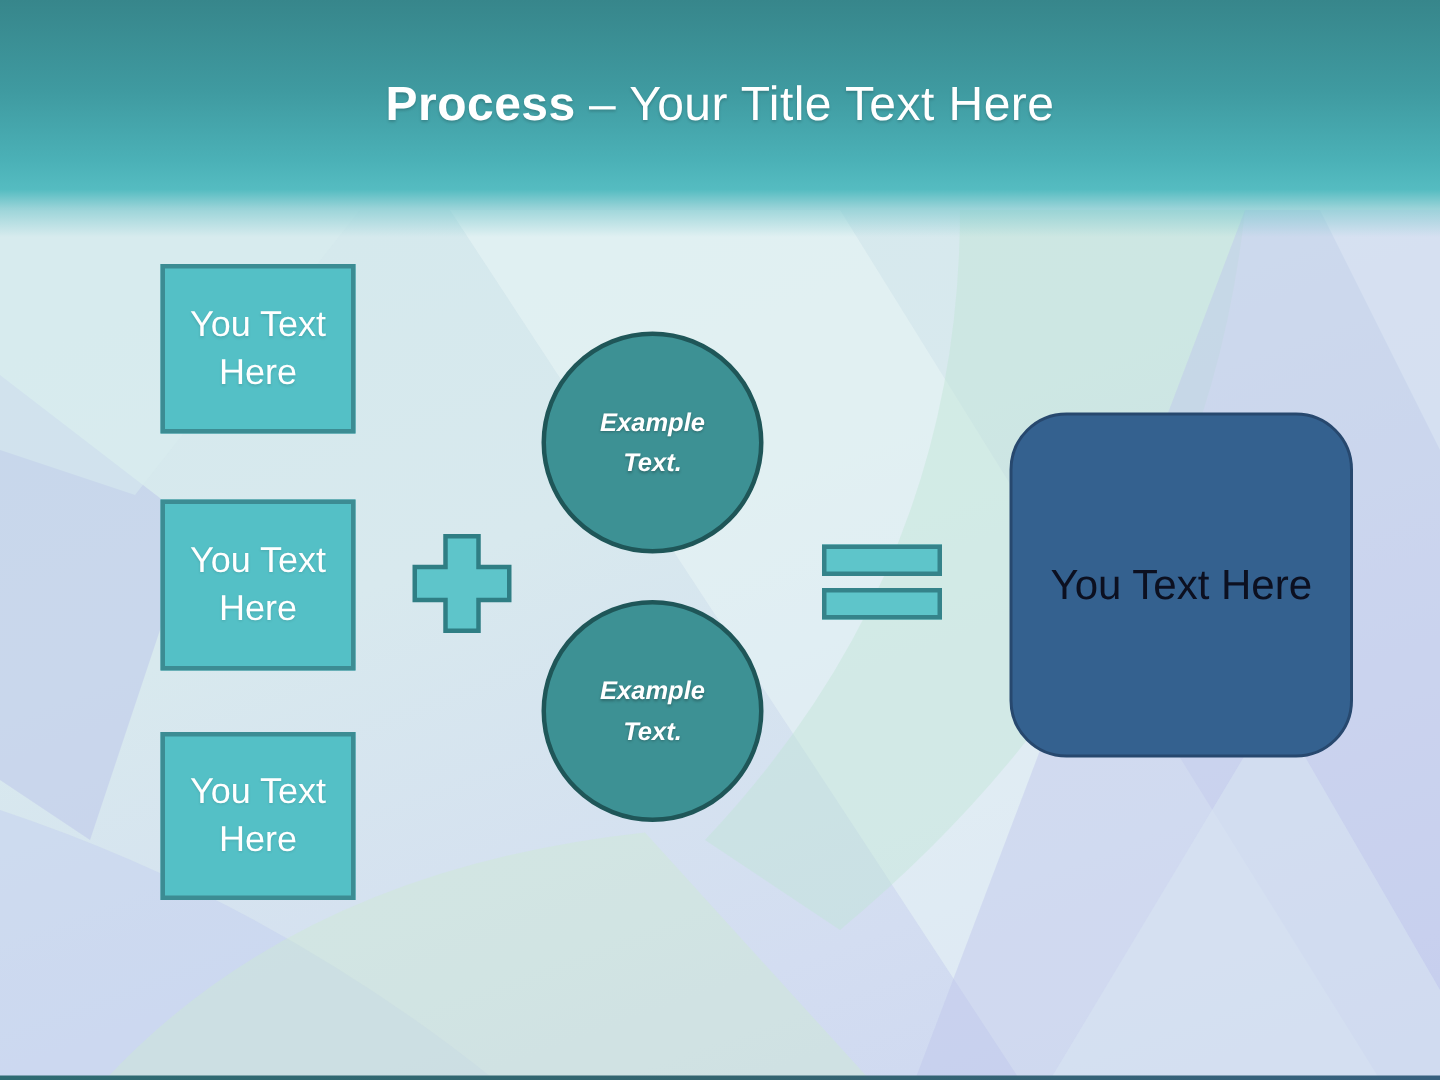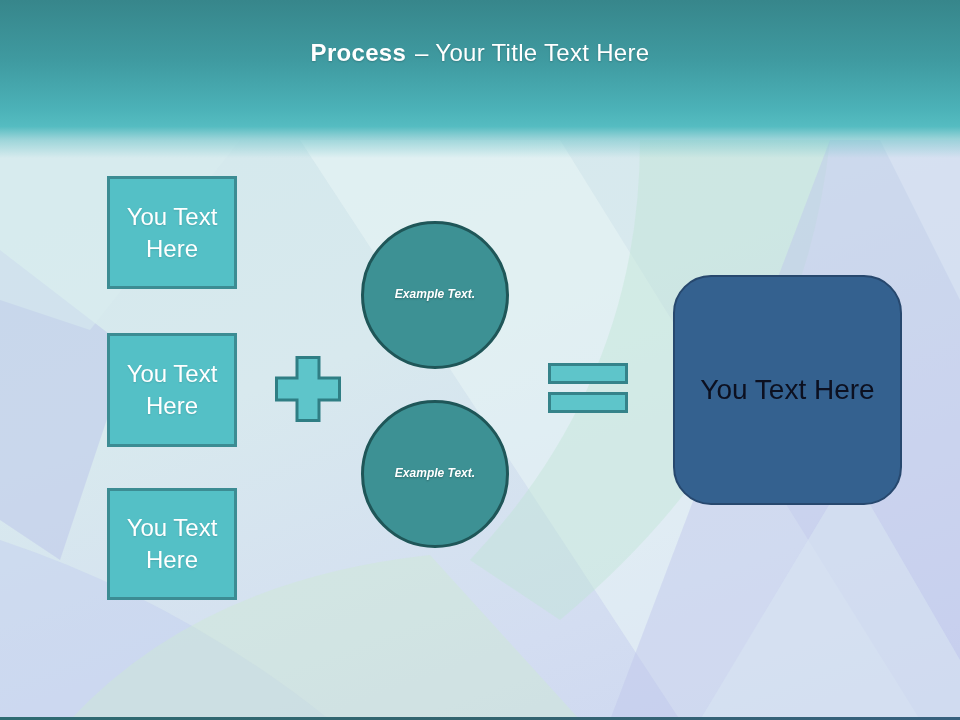--- a/index.html
+++ b/index.html
@@ -31,24 +31,24 @@
       #3f9aa0 38%,
       #4bb1b7 68%,
       #55bcc1 80%,
       rgba(122, 200, 205, 0.65) 88%,
       rgba(210, 233, 236, 0) 100%
     );
   }
 
   .slide-title {
     position: absolute;
-    top: 39px; left: 0; right: 0;
+    top: 50px; left: 0; right: 0;
     text-align: center;
     color: #ffffff;
-    font-size: 24px;
+    font-size: 32px;
     line-height: 1.2;
     letter-spacing: 0.3px;
     text-shadow: 0 1px 2px rgba(0,0,0,0.18);
     white-space: nowrap;
   }
   .slide-title .title-bold { font-weight: 700; }
   .slide-title .title-rest { font-weight: 400; margin-left: 9px; }
 
   
   .input-box {
@@ -96,21 +96,21 @@
     align-items: center;
     justify-content: center;
   }
   .circle-1 { top: 221px; }
   .circle-2 { top: 400px; }
   .circle-label {
     display: block;
     width: 92px;
     text-align: center;
     color: #ffffff;
-    font-size: 12px;
+    font-size: 17px;
     font-weight: 700;
     font-style: italic;
     line-height: 1.6;
     text-shadow: 0 1px 2px rgba(0,0,0,0.28);
   }
 
   
   .equals-icon { position: absolute; left: 548px; top: 363px; }
   .equals-bar {
     width: 80px;

